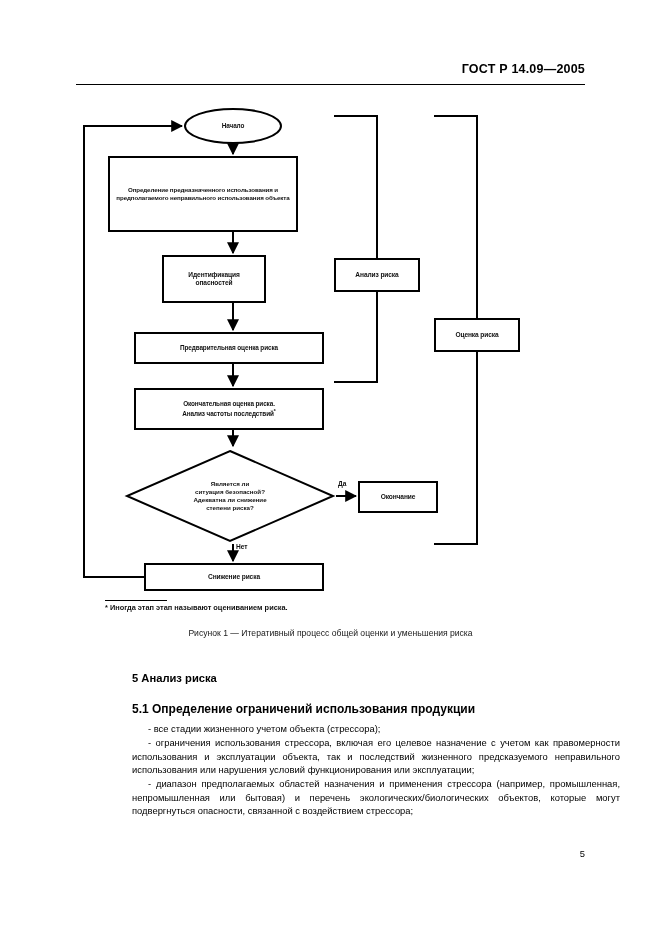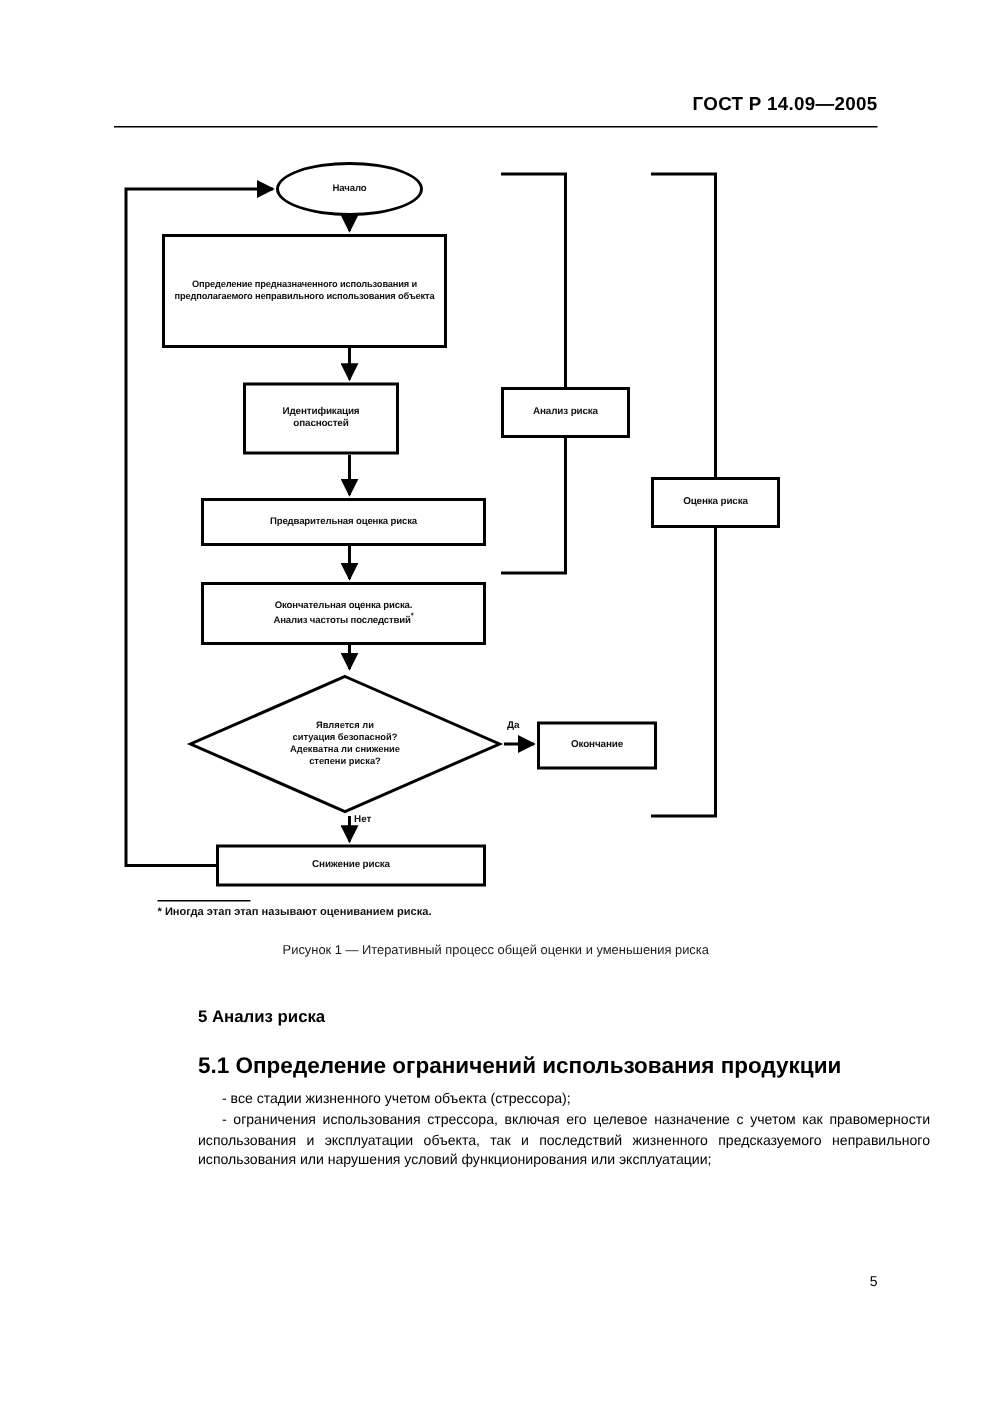--- a/index.html
+++ b/index.html
@@ -157,21 +157,21 @@
     left: 88px;
     width: 488px;
     margin-left: 44px;
   }
   .h-section {
     font-size: 11.2px;
     font-weight: bold;
     margin: 0 0 18px 0;
   }
   .h-sub {
-    font-size: 15px;
+    font-size: 12px;
     font-weight: bold;
     margin: 0 0 6px 0;
   }
   .para {
     font-size: 9.4px;
     line-height: 1.42;
     margin: 0 0 1px 0;
     text-align: justify;
     text-indent: 16px;
   }
@@ -281,15 +281,16 @@
 <div class="footnote-rule"></div>
 <div class="footnote">* Иногда этап этап называют оцениванием риска.</div>
 
 <div class="figure-caption">Рисунок 1 — Итеративный процесс общей оценки и уменьшения риска</div>
 
 <div class="body">
   <h2 class="h-section">5  Анализ риска</h2>
   <h3 class="h-sub">5.1  Определение ограничений использования продукции</h3>
   <p class="para">- все стадии жизненного учетом объекта (стрессора);</p>
   <p class="para">- ограничения использования стрессора, включая его целевое назначение с учетом как правомерности использования и эксплуатации объекта, так и последствий жизненного предсказуемого неправильного использования или нарушения условий функционирования или эксплуатации;</p>
+  <p class="para just-last">- диапазон предполагаемых областей назначения и применения стрессора (например, промышленная, непромышленная или бытовая) и перечень экологических/биологических объектов, которые могут подвергнуться опасности, связанной с воздействием стрессора;</p>
 </div>
 
 <div class="page-number">5</div>
 
 </body></html>

